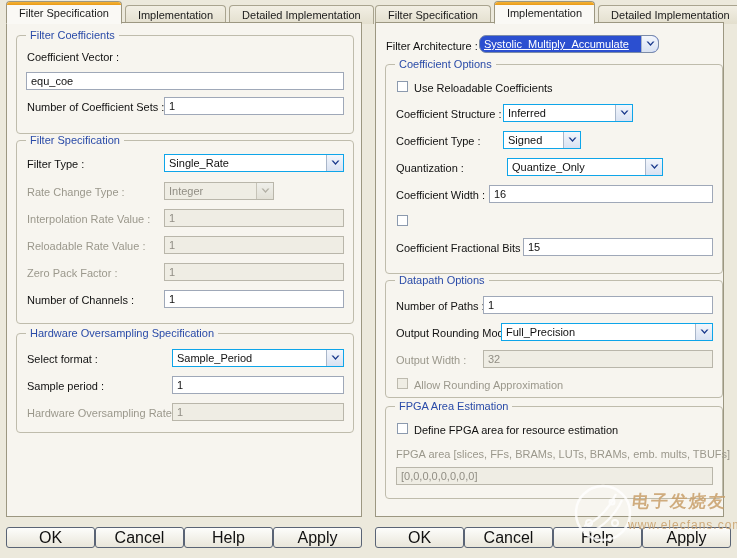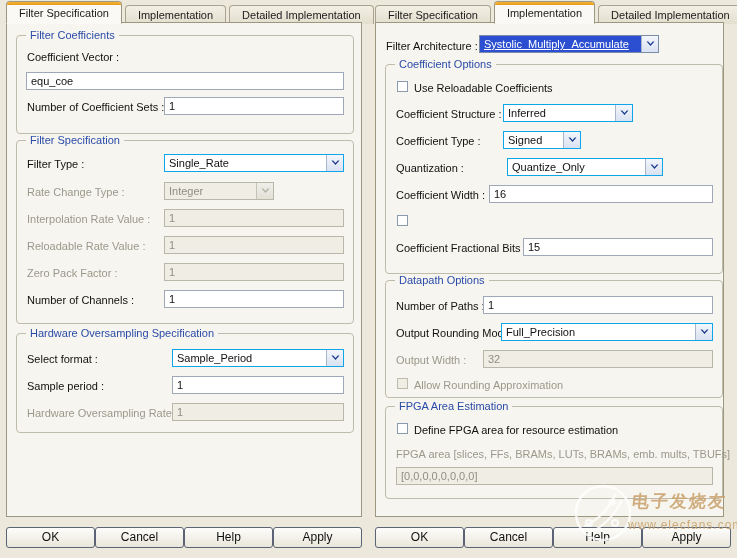--- a/index.html
+++ b/index.html
@@ -115,21 +115,21 @@
   .chk.dis{background:#EFEDE4;border-color:#BDBAAE;}
 
   
   .btnrow{position:absolute;bottom:6px;left:6px;width:356px;height:30px;
           display:flex;align-items:center;justify-content:space-around;}
   .btn{
     width:94px;height:21px;line-height:19px;text-align:center;
     background:linear-gradient(#FDFDFB,#E9E6DA);
     border:1px solid #5A6475;
     border-radius:3px;
-    font-size:12px;color:#111;
+    font-size:16px;color:#111;
     box-sizing:border-box;
   }
 
   
   .watermark{position:absolute;left:520px;top:440px;width:217px;height:118px;
              pointer-events:none;opacity:.85;}
   .wm-logo{position:absolute;left:52px;top:42px;width:62px;height:62px;}
   .wm-cn{position:absolute;left:112px;top:50px;
         font-family:"DejaVu Sans", sans-serif;font-size:17px;color:#C9A06B;
         letter-spacing:2px;white-space:nowrap;font-weight:bold;
@@ -243,21 +243,21 @@
         <span>Implementation</span>
       </div>
       <div class="tab inactive">
         <span>Detailed Implementation</span>
       </div>
     </div>
 
     <div class="tabbody">
 
       <span class="lbl" style="left:10px;top:17px;">Filter Architecture :</span>
-      <div class="combo sel" style="left:103px;top:12px;width:180px;">
+      <div class="combo sel" style="left:103px;top:12px;width:180px;border-radius:7px;">
         <span class="ctext">Systolic_Multiply_Accumulate</span>
         <span class="carrow">
           <svg width="9" height="6" viewBox="0 0 9 6">
               <path d="M0.5 0.5 L4.5 5 L8.5 0.5 L6.8 0.5 L4.5 3 L2.2 0.5 Z" fill="#1B3A8C"></path>
             </svg>
         </span>
       </div>
 
       <div class="group" style="left:9px;top:41px;width:338px;height:210px;">
         <span class="glabel">Coefficient Options</span>

